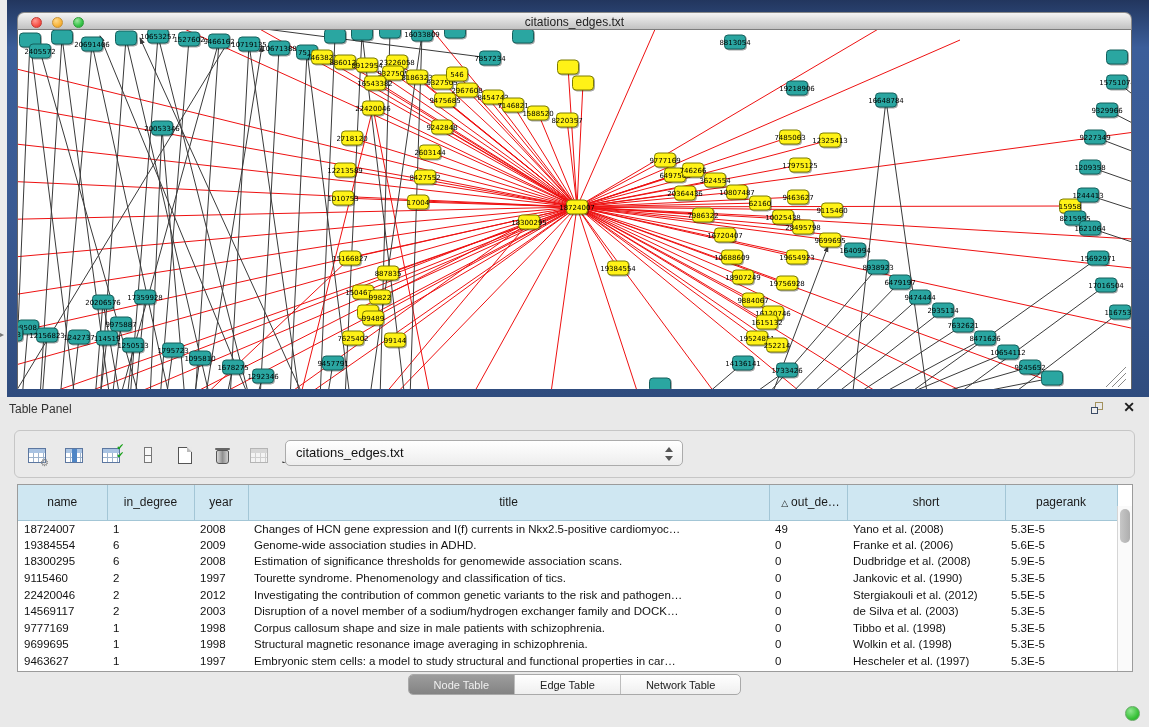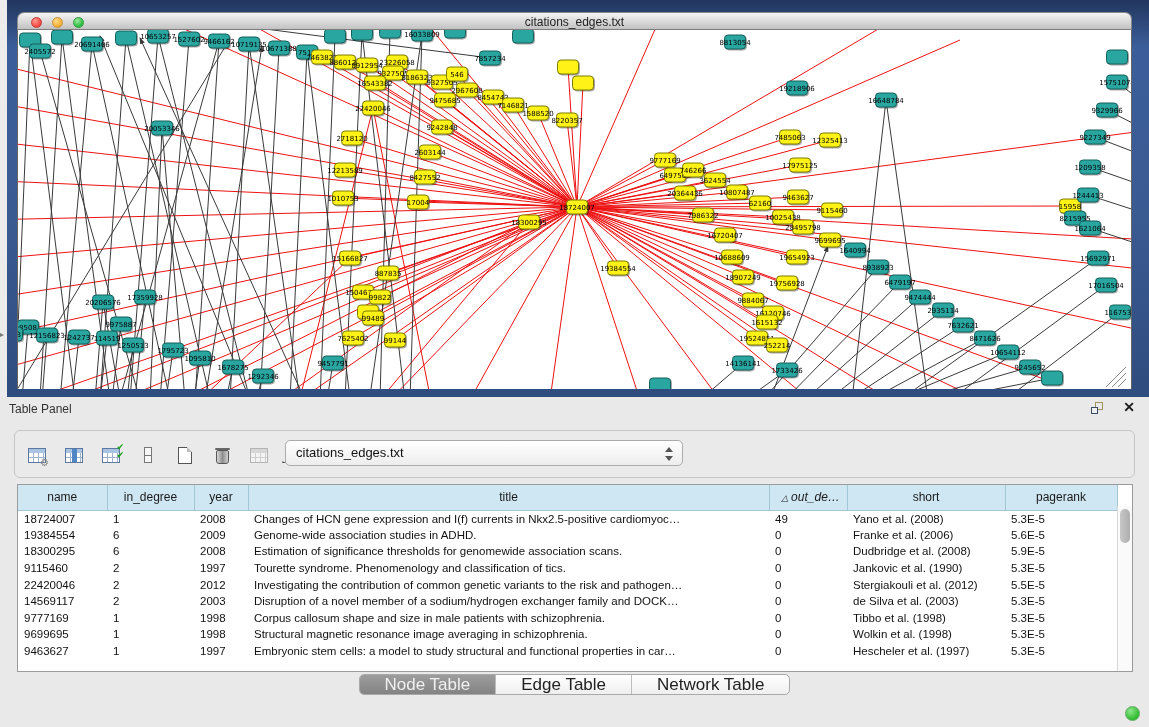--- a/index.html
+++ b/index.html
@@ -71,34 +71,34 @@
     font-size:13px; color:#111; line-height:24px; padding-left:10px; }
   .combo-arrows { position:absolute; right:8px; top:3px; width:10px; height:20px; }
   .combo-arrows .up { position:absolute; left:1px; top:3px; width:0; height:0;
     border-left:4px solid transparent; border-right:4px solid transparent; border-bottom:5px solid #555; }
   .combo-arrows .dn { position:absolute; left:1px; bottom:3px; width:0; height:0;
     border-left:4px solid transparent; border-right:4px solid transparent; border-top:5px solid #555; }
 
   .table-wrap { position:absolute; left:17px; top:87px; width:1116px; height:188px;
     background:#fff; border:1px solid #9b9b9b; }
   table.grid { border-collapse:collapse; table-layout:fixed; width:1099px; }
-  table.grid th { height:25px; background:#cfe7f2; border:1px solid #a3c6d6; border-top:none;
+  table.grid th { height:35px; background:#cfe7f2; border:1px solid #a3c6d6; border-top:none;
     font-size:12px; font-weight:normal; color:#1a1a1a; text-align:center; overflow:hidden; white-space:nowrap; }
   table.grid th:first-child { border-left:none; }
   table.grid td { height:16.6px; font-size:11.5px; color:#111; padding:0 0 0 6px;
     overflow:hidden; white-space:nowrap; text-overflow:clip; }
   .sort-tri { font-size:9px; margin-right:3px; }
-  .th-left { text-align:right; padding-left:5px;font-style:italic; }
+  .th-left { text-align:right; padding-left:5px; }
   .vscroll { position:absolute; right:0px; top:21px; width:15px; height:165px; background:#fafafa; border-left:1px solid #d5d5d5; }
   .vthumb { position:absolute; left:2px; top:3px; width:10px; height:34px; background:linear-gradient(90deg,#c7c7c7,#aeaeae); border-radius:5px; }
 
   .tabbar { position:absolute; left:0; top:277px; width:1149px; height:22px; display:flex; justify-content:center; }
   .seg { display:flex; border:1px solid #a9a9a9; border-radius:5px; overflow:hidden; height:21px;
     background:linear-gradient(#ffffff,#efefef); }
-  .tab { padding:0 25px; font-size:17px; line-height:20px; color:#222; border-right:1px solid #bdbdbd; }
+  .tab { padding:0 25px; font-size:11px; line-height:20px; color:#222; border-right:1px solid #bdbdbd; }
   .tab:last-child { border-right:none; }
   .tab.sel { background:linear-gradient(#9d9d9d,#838383); color:#f0f0f0; }
 
   .statusbar { position:absolute; left:0; top:303px; width:1149px; height:27px; }
   .memory { position:absolute; right:30px; top:7px; font-size:12px; color:#222;margin-top:24px; }
   .mem-dot { position:absolute; right:9px; top:6px; width:15px; height:15px; border-radius:50%;
     background:radial-gradient(circle at 35% 30%, #8fe68f, #35c035 65%, #27a527); border:1px solid #63a863; }
 </style>
 </head>
 <body>

